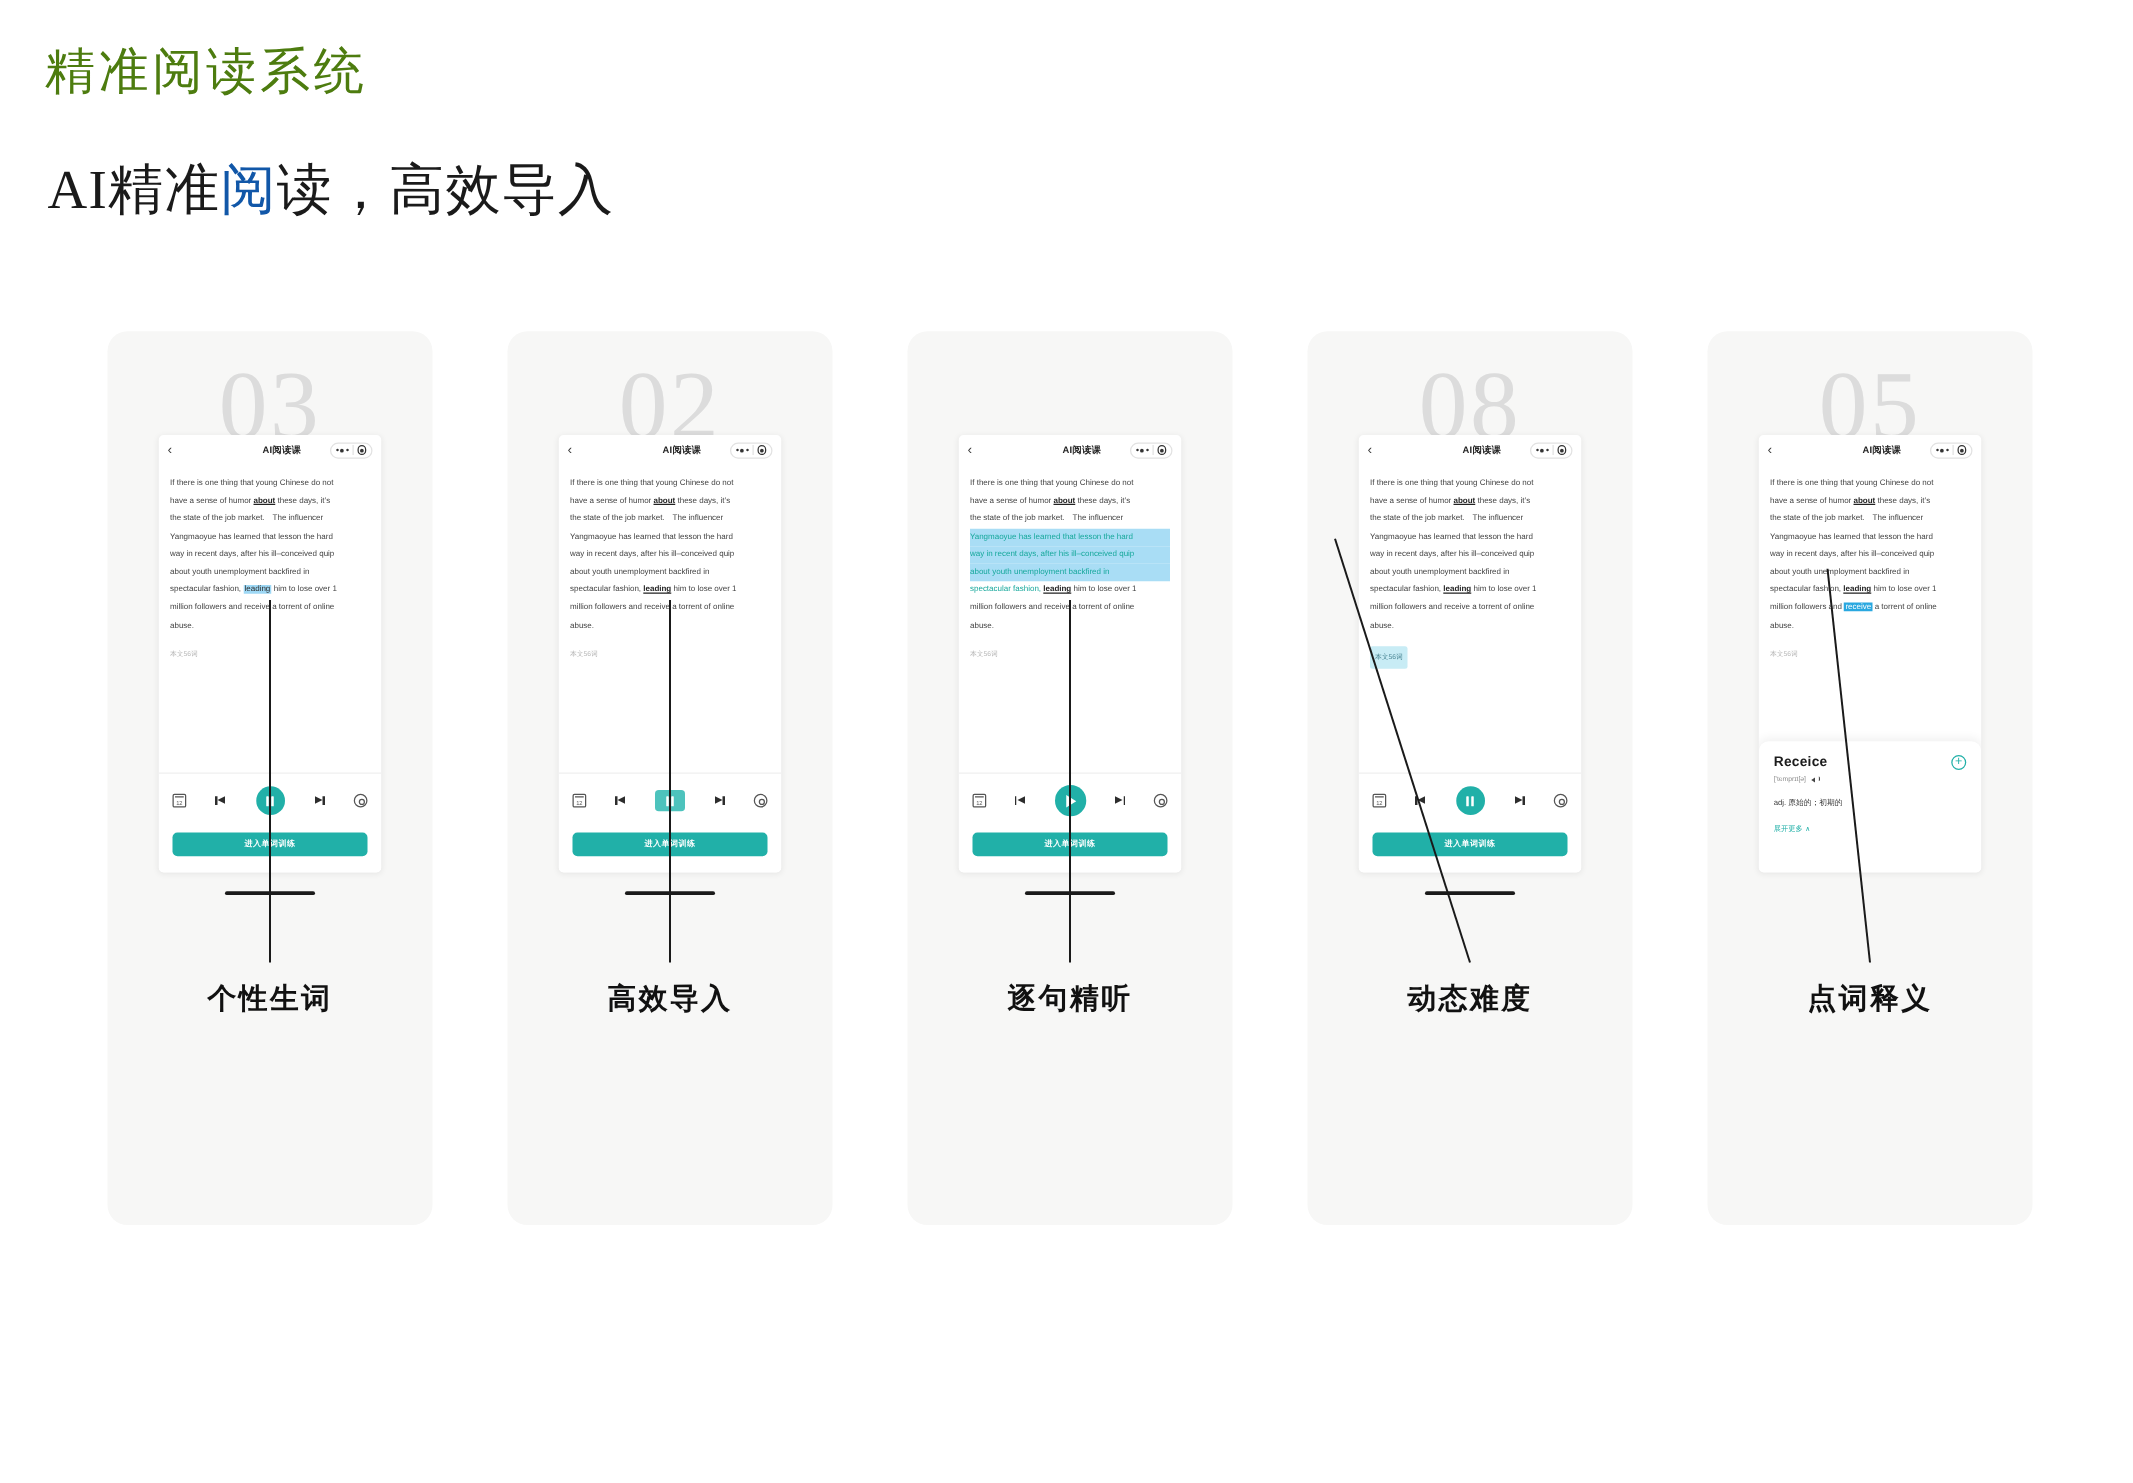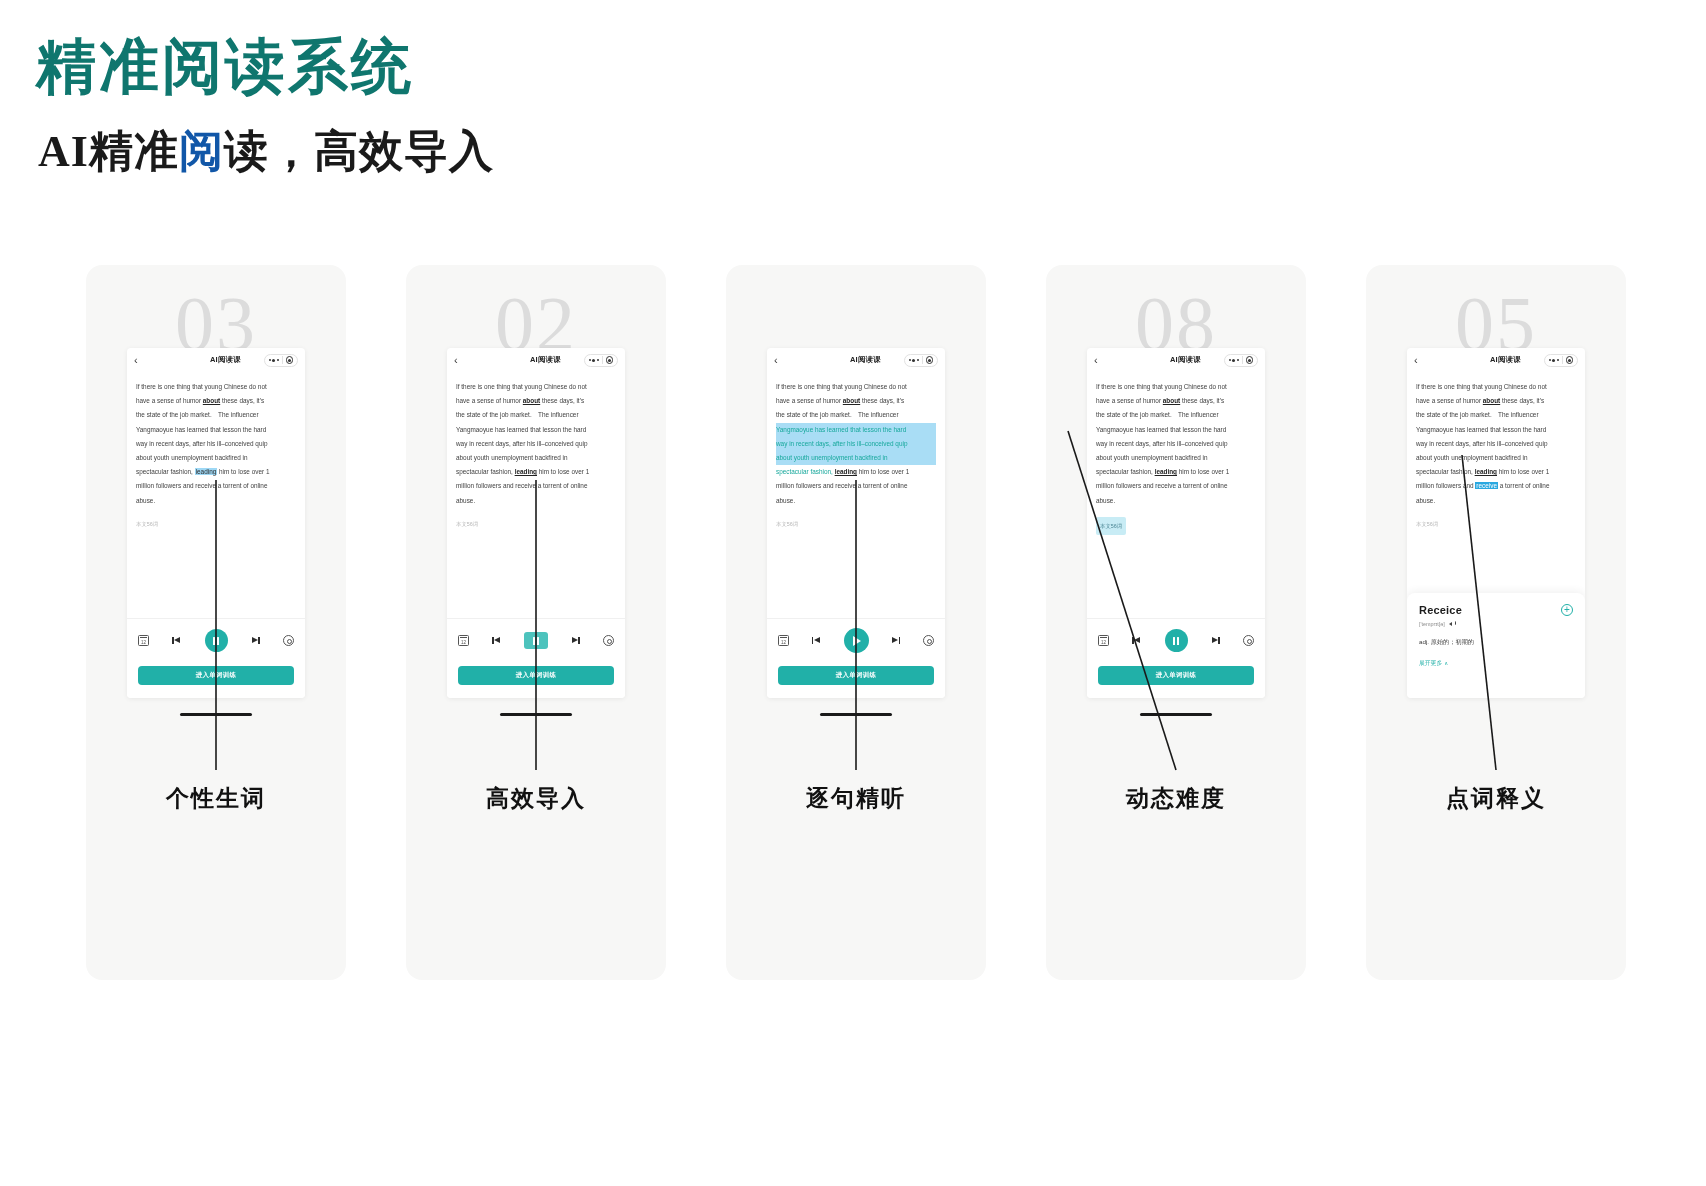--- a/index.html
+++ b/index.html
@@ -8,27 +8,27 @@
     background: #ffffff;
     font-family: "Liberation Sans", sans-serif;
     overflow: hidden;
   }
   .page { position: relative; width: 1706px; height: 1186px; }
 
   
   .big-title {
     position: absolute; left: 36px; top: 36px;
     font-family: "Liberation Serif", serif;
-    font-size: 60px; font-weight: 700; letter-spacing: 3px;
-    color: #0f766e; line-height: 1.05;
+    font-size: 40px; font-weight: 400; letter-spacing: 3px;
+    color: #4d7c0f; line-height: 1.05;
   }
   .sub-title {
     position: absolute; left: 38px; top: 128px;
     font-family: "Liberation Serif", serif;
-    font-size: 44px; font-weight: 700; letter-spacing: 1px;
+    font-size: 44px; font-weight: 400; letter-spacing: 1px;
     color: #1a1a1a; line-height: 1.1;
     white-space: nowrap;
   }
   .sub-title .hl { color: #1157a8; }
 
   
   .cards {
     position: absolute; left: 86px; top: 265px;
     width: 1540px; height: 720px;
     display: flex; justify-content: space-between;

